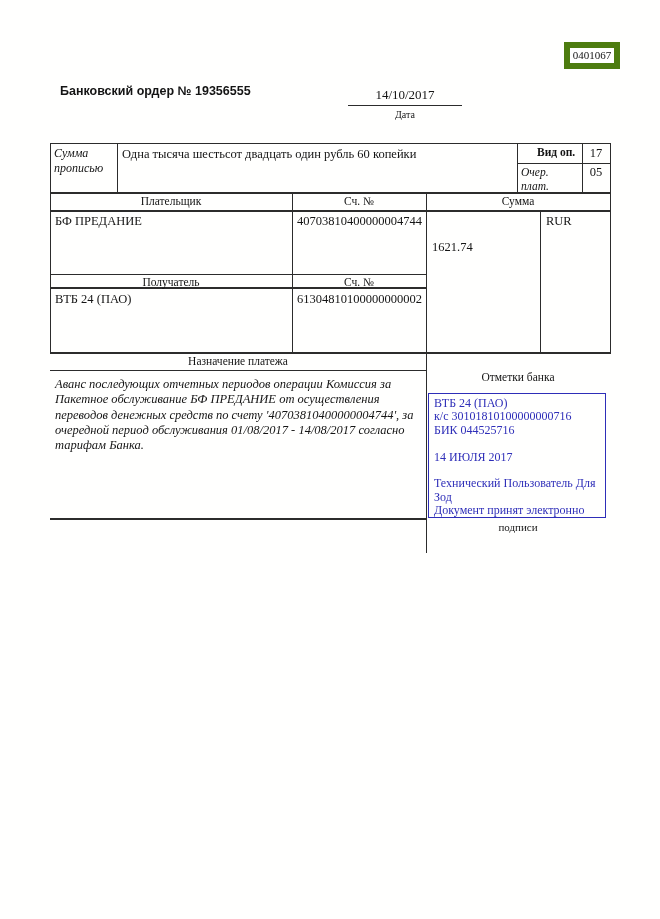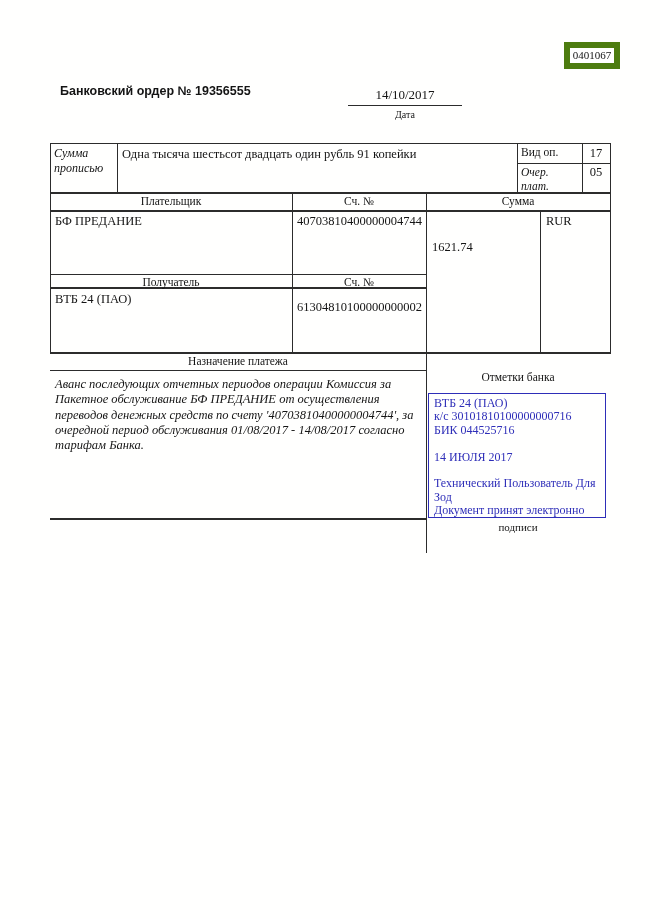--- a/index.html
+++ b/index.html
@@ -56,40 +56,40 @@
   <div class="vl" style="left:50px;  top:143px; height:210px;"></div>
   <div class="vl" style="left:117px; top:143px; height:50px;"></div>
   <div class="vl" style="left:517px; top:143px; height:50px;"></div>
   <div class="vl" style="left:582px; top:143px; height:50px;"></div>
   <div class="vl" style="left:610px; top:143px; height:210px;"></div>
   <div class="vl" style="left:292px; top:192px; height:161px;"></div>
   <div class="vl" style="left:426px; top:192px; height:361px;"></div>
   <div class="vl" style="left:540px; top:210px; height:143px;"></div>
 
   <div class="t wrap" style="left:54px; top:146px; width:60px; font-size:12px; line-height:15px;">Сумма прописью</div>
-  <div class="t" style="left:122px; top:147px; font-size:12.5px;">Одна тысяча шестьсот двадцать один рубль 91 копейки</div>
-  <div class="t hdr" style="left:521px; top:146px;">Вид оп.</div>
+  <div class="t" style="left:122px; top:147px; font-size:12.5px;">Одна тысяча шестьсот двадцать один рубль 60 копейки</div>
+  <div class="t hdr" style="left:537px; top:146px;font-weight:bold;">Вид оп.</div>
   <div class="t c" style="left:582px; top:146px; width:28px;">17</div>
   <div class="t hdr wrap" style="left:521px; top:165px; width:56px; line-height:14px;">Очер. плат.</div>
   <div class="t c" style="left:582px; top:165px; width:28px;">05</div>
 
   <div class="t c hdr" style="left:51px; top:195px; width:240px;">Плательщик</div>
   <div class="t c hdr" style="left:293px; top:195px; width:132px;">Сч. №</div>
   <div class="t c hdr" style="left:427px; top:195px; width:182px;">Сумма</div>
 
   <div class="t" style="left:55px; top:214px;">БФ ПРЕДАНИЕ</div>
   <div class="t" style="left:297px; top:214px;">40703810400000004744</div>
   <div class="t" style="left:432px; top:214px;margin-top:26px;">1621.74</div>
   <div class="t" style="left:546px; top:214px;">RUR</div>
 
   <div class="t c hdr" style="left:51px; top:276px; width:240px;">Получатель</div>
   <div class="t c hdr" style="left:293px; top:276px; width:132px;">Сч. №</div>
 
   <div class="t" style="left:55px; top:292px;">ВТБ 24 (ПАО)</div>
-  <div class="t" style="left:297px; top:292px;margin-top:8px;">61304810100000000002</div>
+  <div class="t" style="left:297px; top:292px;">61304810100000000002</div>
 
   <div class="t c hdr" style="left:51px; top:355px; width:374px;">Назначение платежа</div>
   <div class="t wrap" style="left:55px; top:377px; width:366px; font-size:12.5px; line-height:15.3px;">Аванс последующих отчетных периодов операции Комиссия за Пакетное обслуживание БФ ПРЕДАНИЕ от осуществления переводов денежных средств по счету '40703810400000004744', за очередной период обслуживания 01/08/2017 - 14/08/2017 согласно тарифам Банка.</div>
 
   <div class="t c hdr" style="left:427px; top:371px; width:182px;">Отметки банка</div>
 
   <div class="stamp" style="border-color: rgb(46, 46, 184); color: rgb(46, 46, 184);">
     <div class="stamp-line">ВТБ 24 (ПАО)</div>
     <div class="stamp-line">к/с 30101810100000000716</div>
     <div class="stamp-line">БИК 044525716</div>

